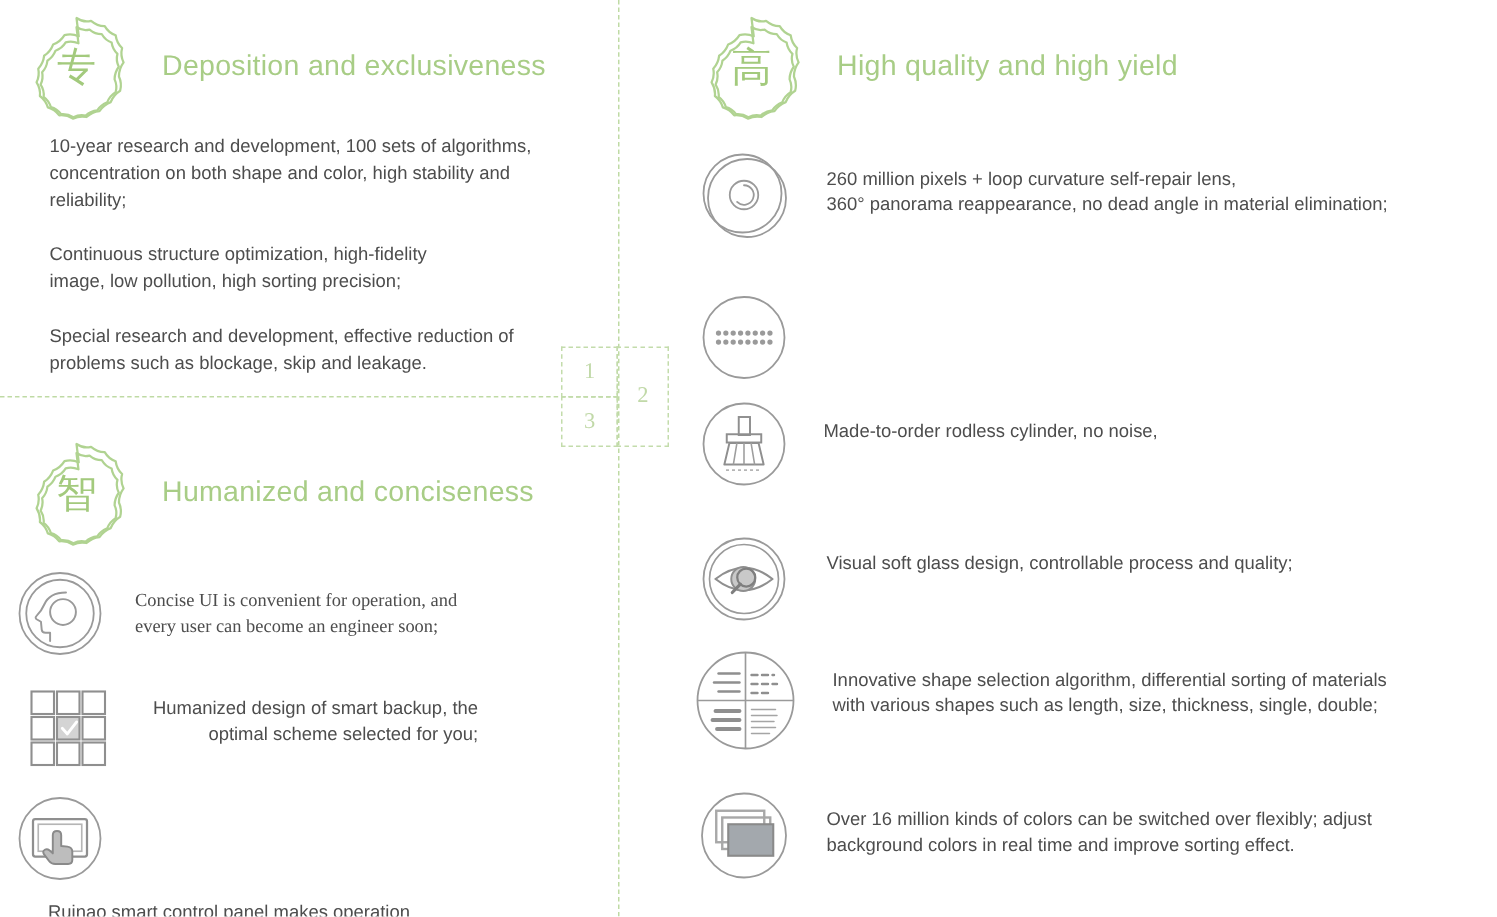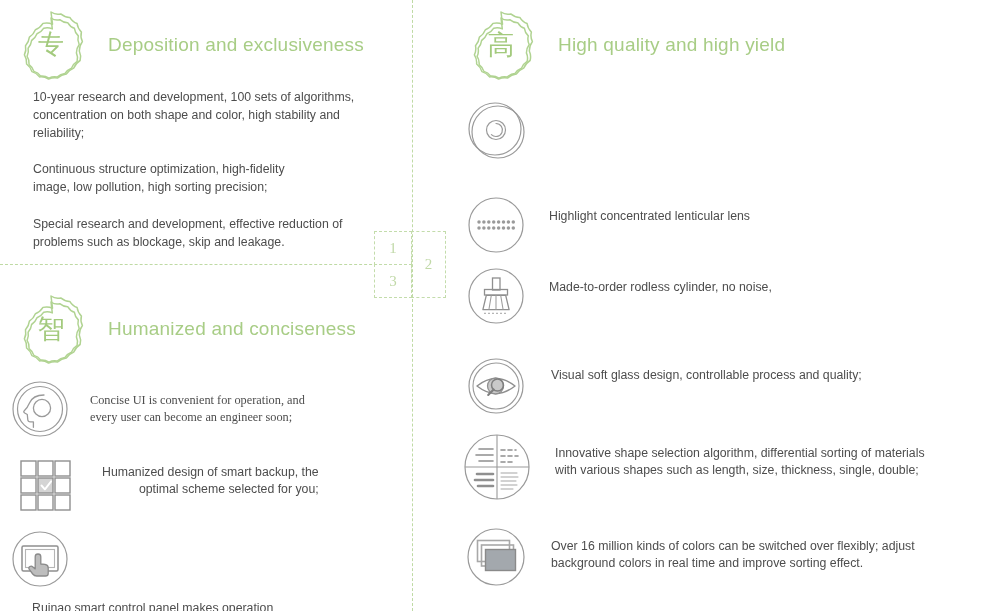--- a/index.html
+++ b/index.html
@@ -221,20 +221,22 @@
 
 <div class="feature col-right" style="left:465px; top:99px; width:525px;">
   <div class="feature-icon">
     <svg width="62" height="62" viewBox="0 0 62 62">
       <circle cx="33" cy="33" r="26" fill="none" stroke="#9a9a9a" stroke-width="1.2"></circle>
       <circle cx="30" cy="30" r="26" fill="none" stroke="#9a9a9a" stroke-width="1.2"></circle>
       <circle cx="31" cy="31" r="9.5" fill="none" stroke="#9a9a9a" stroke-width="1.2"></circle>
       <path d="M31 24.5 a6.5 6.5 0 1 1 -4.6 11.1" fill="none" stroke="#9a9a9a" stroke-width="1.2" stroke-linecap="round"></path>
     </svg>
   </div>
+  <div class="feature-text">260 million pixels + loop curvature self-repair lens,
+360° panorama reappearance, no dead angle in material elimination;</div>
 </div>
 
 <div class="feature col-right" style="left:467px; top:196px; width:525px;">
   <div class="feature-icon">
     <svg width="58" height="58" viewBox="0 0 58 58">
       <circle cx="29" cy="29" r="27" fill="none" stroke="#9a9a9a" stroke-width="1.2"></circle>
       <g fill="#9a9a9a">
         <circle cx="12" cy="26" r="1.75"></circle>
           <circle cx="16.9" cy="26" r="1.75"></circle>
         <circle cx="21.8" cy="26" r="1.75"></circle>
@@ -247,21 +249,20 @@
           <circle cx="16.9" cy="32" r="1.75"></circle>
         <circle cx="21.8" cy="32" r="1.75"></circle>
           <circle cx="26.7" cy="32" r="1.75"></circle>
         <circle cx="31.6" cy="32" r="1.75"></circle>
           <circle cx="36.5" cy="32" r="1.75"></circle>
         <circle cx="41.4" cy="32" r="1.75"></circle>
           <circle cx="46.3" cy="32" r="1.75"></circle>
       </g>
     </svg>
   </div>
-  <div class="feature-text">Highlight concentrated lenticular lens</div>
 </div>
 
 <div class="feature col-right" style="left:467px; top:267px; width:525px;">
   <div class="feature-icon">
     <svg width="58" height="58" viewBox="0 0 58 58">
       <circle cx="29" cy="29" r="27" fill="none" stroke="#9a9a9a" stroke-width="1.2"></circle>
       <rect x="25.5" y="11" width="7.5" height="12" fill="none" stroke="#8f8f8f" stroke-width="1.3"></rect>
       <rect x="17.5" y="22.5" width="23" height="5.5" fill="none" stroke="#8f8f8f" stroke-width="1.3"></rect>
       <path d="M19.3 28.3 l-3.4 14.4 l26.2 0 l-3.4 -14.4 Z" fill="none" stroke="#8f8f8f" stroke-width="1.3" stroke-linejoin="round"></path>
       <path d="M24.3 28.3 l-2.4 14.4 M29 28.3 l0 14.4 M33.7 28.3 l2.4 14.4" fill="none" stroke="#9e9e9e" stroke-width="1.05"></path>

